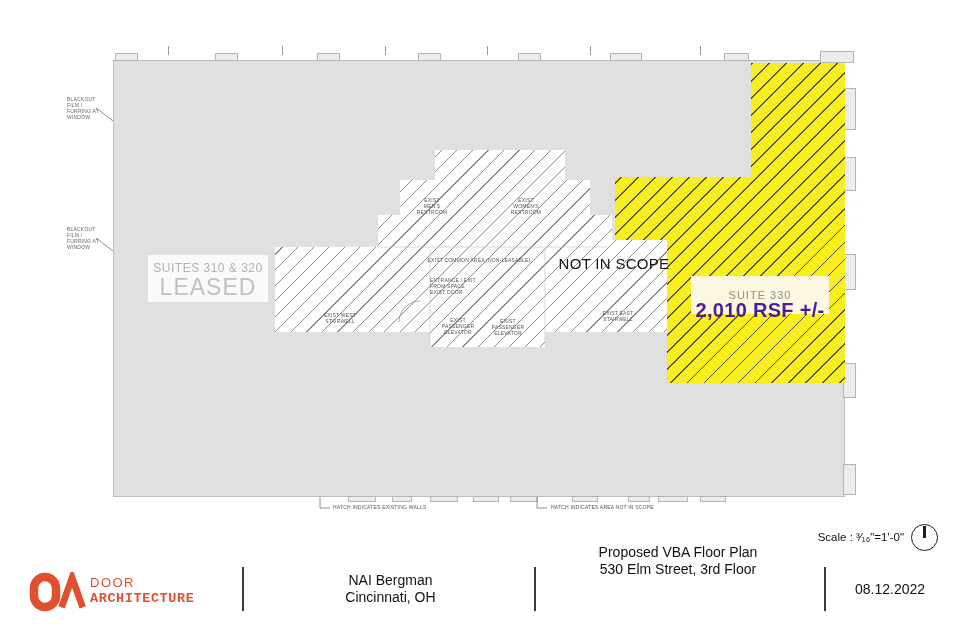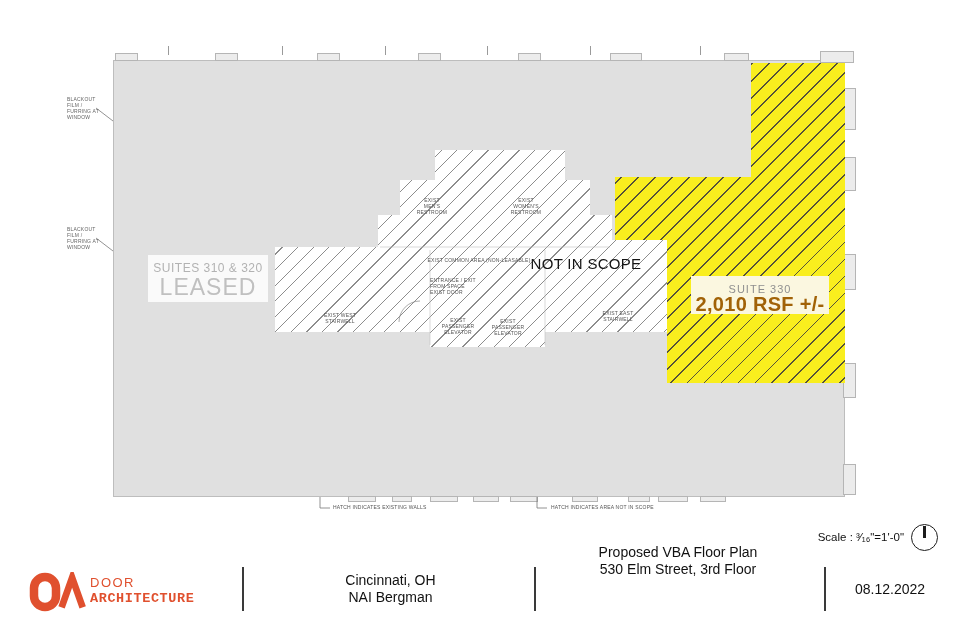--- a/index.html
+++ b/index.html
@@ -44,29 +44,29 @@
   
   .tiny { font-size: 5px; line-height: 1.2; color: #555; letter-spacing: 0.2px; }
   .tiny-label { text-align: center; }
   .leased-box {
     left: 148px; top: 255px; width: 120px; height: 47px;
     background: #fafafa; text-align: center; padding-top: 6px;
   }
   .leased-line1 { font-size: 12px; color: #b2b2b2; letter-spacing: 0.5px; }
   .leased-line2 { font-size: 23px; color: #c0c0c0; letter-spacing: 1px; margin-top: -1px; }
   .not-in-scope {
-    left: 516px; top: 255px; width: 140px; text-align: center;
+    left: 544px; top: 255px; width: 140px; text-align: center;
     font-size: 15px; color: #141414; letter-spacing: 0.3px;
   }
   .suite-box {
     left: 691px; top: 276px; width: 138px; height: 38px;
-    background: #fbf7e0; text-align: center; padding-top: 7px;
+    background: #fbf7e0; text-align: center; padding-top: 13px;
   }
   .suite-name { font-size: 11px; color: #8f8f8f; letter-spacing: 1px; }
-  .suite-area { font-size: 20px; font-weight: bold; color: #a16207; margin-top: -2px; letter-spacing: 0.3px; }
+  .suite-area { font-size: 20px; font-weight: bold; color: #4c1d95; margin-top: -2px; letter-spacing: 0.3px; }
   .blackout { width: 48px; text-align: left; color: #666; }
   .note { color: #555; white-space: nowrap; }
 
   
   .scale-label { left: 788px; top: 531px; width: 116px; text-align: right; font-size: 11.5px; color: #111; }
   .north {
     left: 911px; top: 524px; width: 27px; height: 27px;
     border: 1.6px solid #1c1c1c; border-radius: 50%; background: #fff;
   }
   .north .needle { position: absolute; left: 50%; top: 1px; width: 3px; height: 12px; margin-left: -1.5px; background: #1c1c1c; }
@@ -172,22 +172,22 @@
       <rect x="6" y="5" width="22" height="30" rx="11" fill="none" stroke="#e0502e" stroke-width="8.5"></rect>
       <path d="M36,38 L47,7 L58,38" fill="none" stroke="#e0502e" stroke-width="7" transform="translate(-1,-1) scale(0.96)"></path>
     </svg>
   </div>
   <div class="abs" style="left:90px;top:575px;">
     <div class="logo-text-open">DOOR</div>
     <div class="logo-text-arch">ARCHITECTURE</div>
   </div>
 
   <div class="abs tb-text" style="left:268px;top:572px;width:245px;">
+    <div>NAI Bergman</div>
     <div>Cincinnati, OH</div>
-    <div>NAI Bergman</div>
   </div>
 
   <div class="abs tb-text" style="left:548px;top:544px;width:260px;">
     <div>Proposed VBA Floor Plan</div>
     <div>530 Elm Street, 3rd Floor</div>
   </div>
 
   <div class="abs tb-text" style="left:830px;top:581px;width:120px;">08.12.2022</div>
 
 </div>

